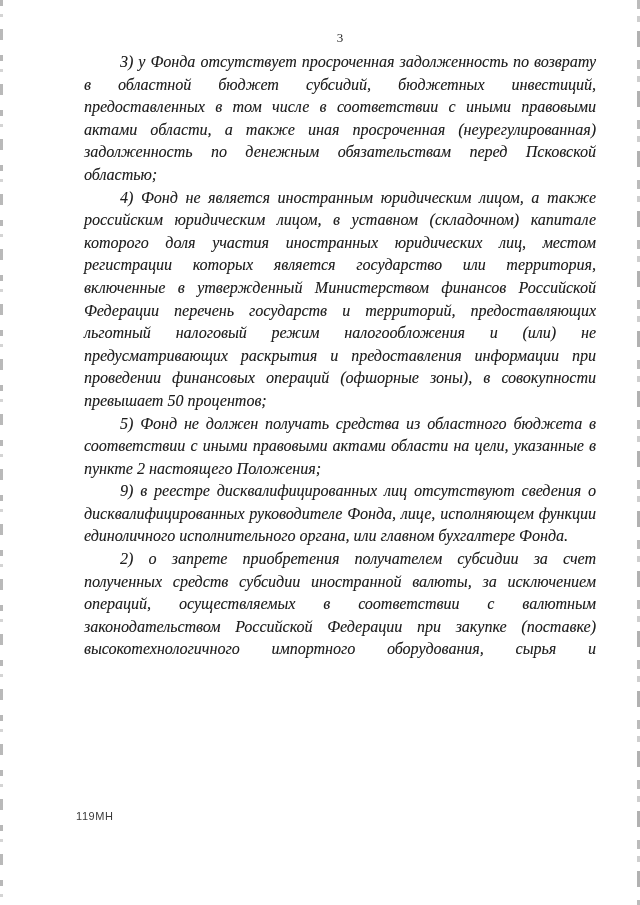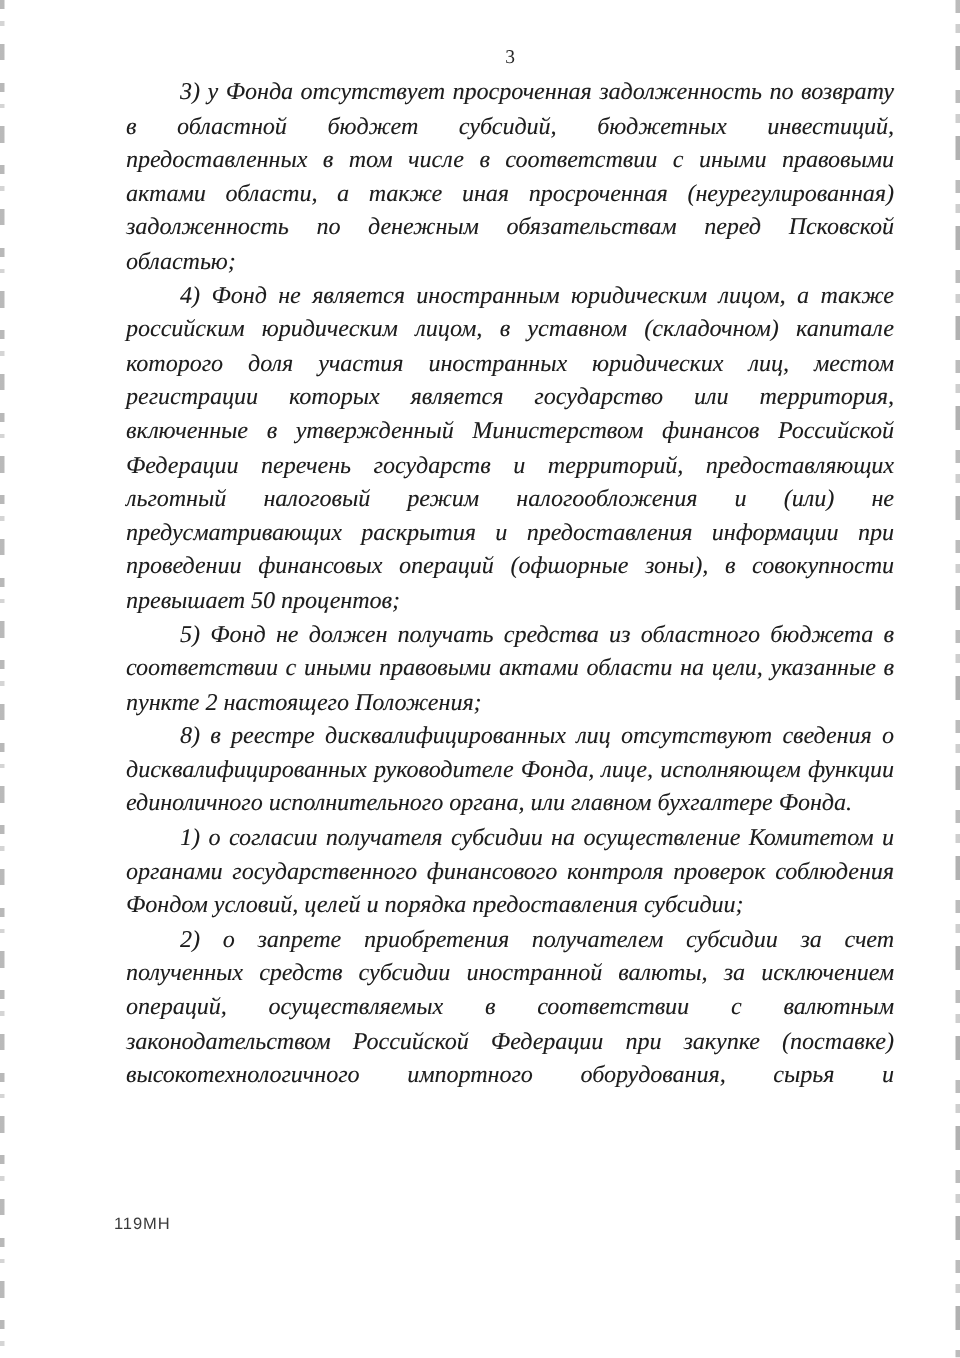--- a/index.html
+++ b/index.html
@@ -102,20 +102,19 @@
 
   <div class="scan-edge left"></div>
   <div class="scan-edge right"></div>
 
   <div class="page-number">3</div>
 
   <div class="content">
     <p>3) у Фонда отсутствует просроченная задолженность по возврату в областной бюджет субсидий, бюджетных инвестиций, предоставленных в том числе в соответствии с иными правовыми актами области, а также иная просроченная (неурегулированная) задолженность по денежным обязательствам перед Псковской областью;</p>
     <p>4) Фонд не является иностранным юридическим лицом, а также российским юридическим лицом, в уставном (складочном) капитале которого доля участия иностранных юридических лиц, местом регистрации которых является государство или территория, включенные в утвержденный Министерством финансов Российской Федерации перечень государств и территорий, предоставляющих льготный налоговый режим налогообложения и (или) не предусматривающих раскрытия и предоставления информации при проведении финансовых операций (офшорные зоны), в совокупности превышает 50 процентов;</p>
     <p>5) Фонд не должен получать средства из областного бюджета в соответствии с иными правовыми актами области на цели, указанные в пункте 2 настоящего Положения;</p>
-    <p>8) в реестре дисквалифицированных лиц отсутствуют сведения о дисквалифицированных руководителе Фонда, лице, исполняющем функции единоличного исполнительного органа, или главном бухгалтере Фонда.</p>
-    <p>1) о согласии получателя субсидии на осуществление Комитетом и органами государственного финансового контроля проверок соблюдения Фондом условий, целей и порядка предоставления субсидии;</p>
+    <p>9) в реестре дисквалифицированных лиц отсутствуют сведения о дисквалифицированных руководителе Фонда, лице, исполняющем функции единоличного исполнительного органа, или главном бухгалтере Фонда.</p>
     <p class="p-continued">2) о запрете приобретения получателем субсидии за счет полученных средств субсидии иностранной валюты, за исключением операций, осуществляемых в соответствии с валютным законодательством Российской Федерации при закупке (поставке) высокотехнологичного импортного оборудования, сырья и</p>
   </div>
 
   <div class="footer-code">119МН</div>
 
 </div>
 
 </body></html>

